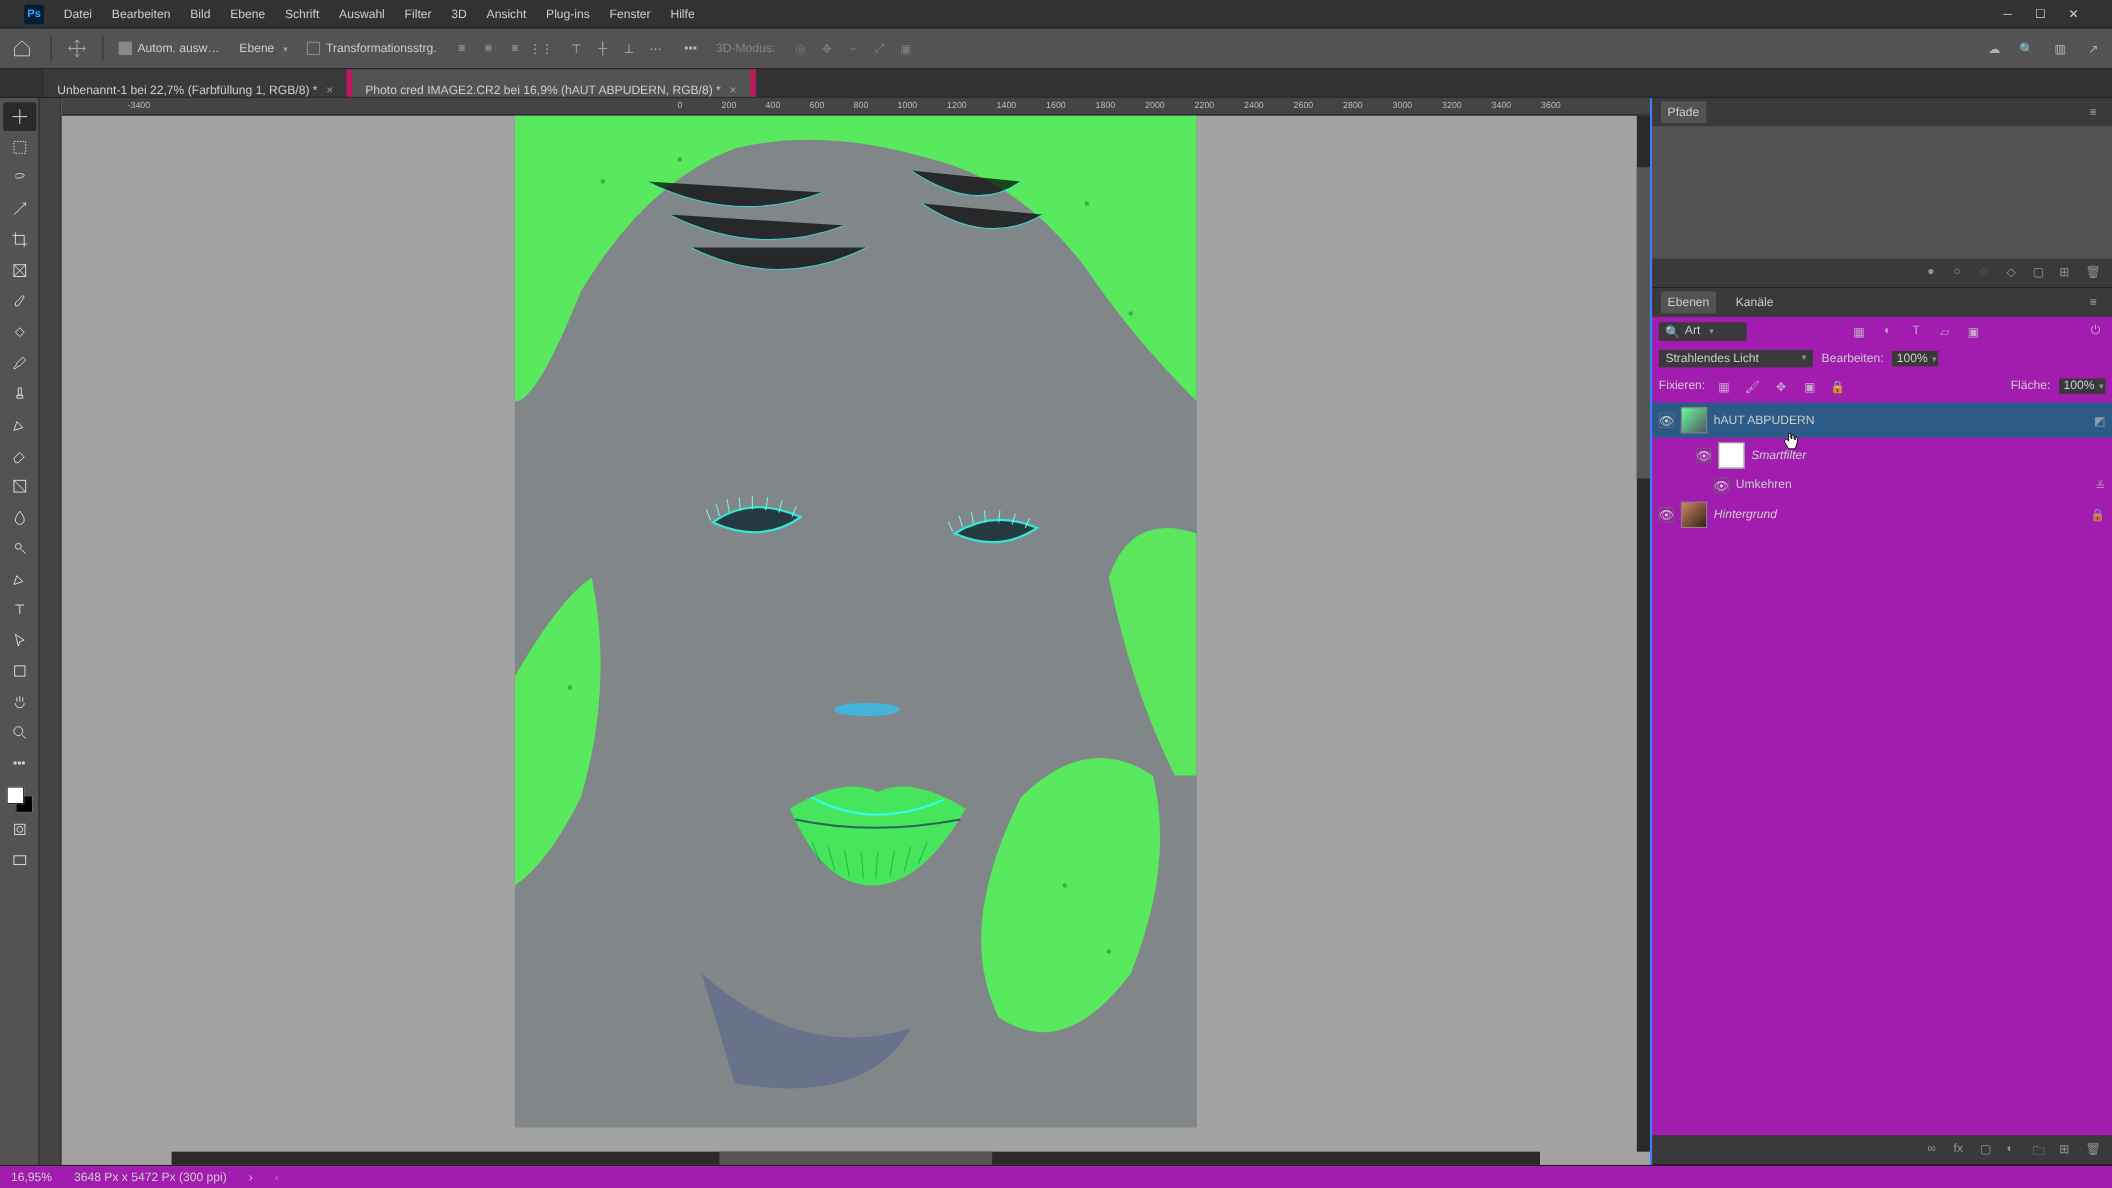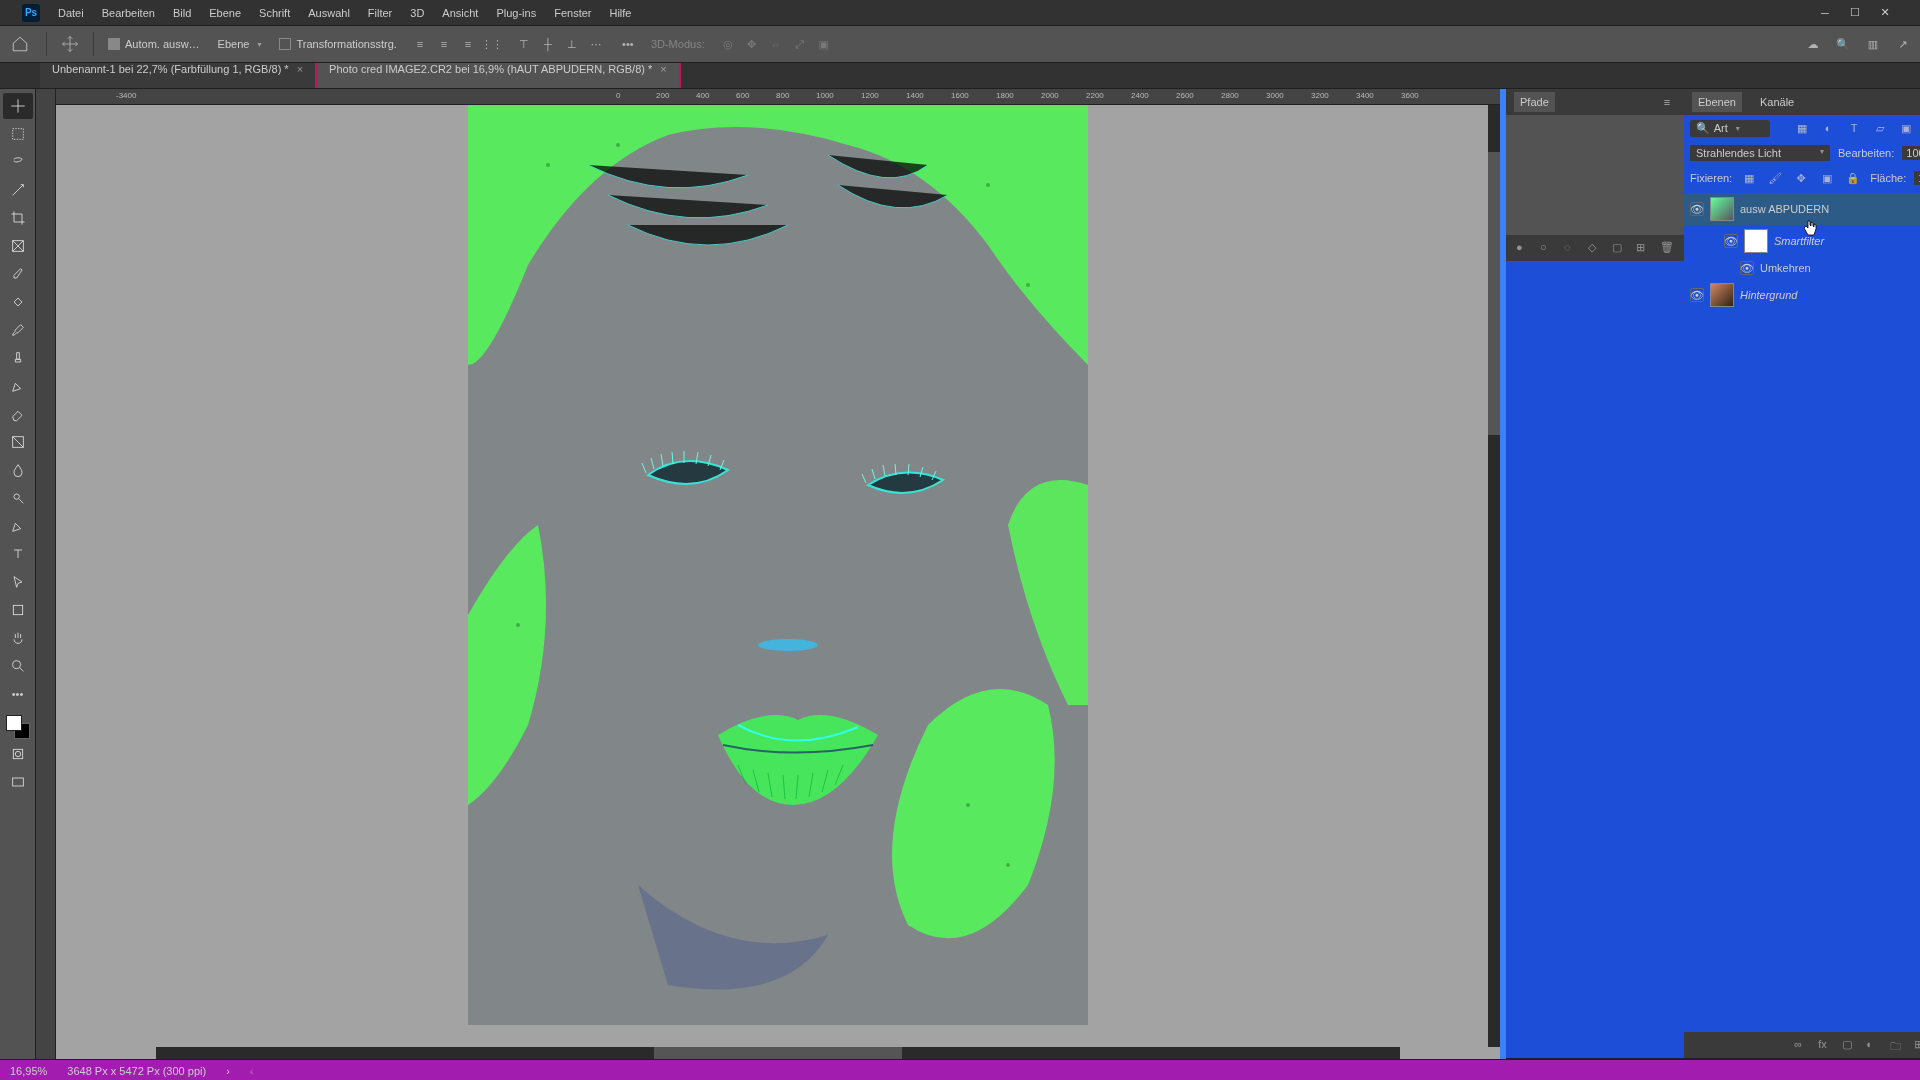--- a/index.html
+++ b/index.html
@@ -15,39 +15,39 @@
 .sep{width:1px;height:24px;background:#3a3a3a}
 .chk{display:flex;align-items:center;gap:5px}
 .chk-box{width:12px;height:12px;border:1px solid #888}
 .chk-box.on{background:#888}
 .dd{display:flex;align-items:center;gap:4px;padding:2px 4px}
 .align-group{display:flex;gap:6px}
 .ico{width:18px;height:18px;display:flex;align-items:center;justify-content:center;opacity:.8}
 .threeD{opacity:.4}
 .right-icons{margin-left:auto;display:flex;gap:12px}
 .tabs-row{height:26px;background:#323232;display:flex;align-items:stretch;padding-left:40px;border-bottom:1px solid #1f1f1f}
-.doc-tab{display:flex;align-items:flex-start;padding:0 12px;gap:8px;background:#3a3a3a;border-right:2px solid #be185d;cursor:default}
+.doc-tab{display:flex;align-items:flex-end;padding:0 12px;gap:8px;background:#3a3a3a;border-right:5px solid #be185d;cursor:default}
 .doc-tab.active{background:#535353}
 .close-x{opacity:.6}
 .main{display:flex;height:calc(1080px - 26px - 36px - 26px - 22px)}
 .toolbar{width:36px;background:#535353;display:flex;flex-direction:column;align-items:center;padding:4px 0;gap:2px;border-right:1px solid #1f1f1f}
 .tool{width:30px;height:26px;display:flex;align-items:center;justify-content:center;border-radius:2px;cursor:default}
 .tool.active{background:#2a2a2a}
 .tool svg{width:16px;height:16px;stroke:#ddd;fill:none;stroke-width:1.3}
 .fgbg{width:24px;height:24px;margin-top:6px;position:relative}
 .fg{width:16px;height:16px;background:#fff;border:1px solid #222;position:absolute;top:0;left:0}
 .bg{width:16px;height:16px;background:#000;border:1px solid #666;position:absolute;bottom:0;right:0}
 .ruler-v{width:20px;background:#444;position:relative;border-right:1px solid #222}
 .canvas-wrap{flex:1;background:#a3a3a3;position:relative;overflow:hidden}
 .ruler-h{height:16px;background:#444;border-bottom:1px solid #222;position:relative}
 .ruler-h .tick{position:absolute;top:2px;font-size:8px;color:#bbb}
 .canvas-inner{position:absolute;top:16px;left:0;right:0;bottom:0;display:flex;align-items:flex-start;justify-content:center;overflow:hidden}
 .artwork{width:620px;height:920px;margin-top:0;background:#818789;position:relative;overflow:hidden}
 .artwork svg{width:100%;height:100%}
-.panels{width:420px;background:#1d4ed8;display:flex;border-left:6px solid #3b82f6}
+.panels{width:420px;background:#a21caf;display:flex;flex-direction:column;border-left:2px solid #3b82f6}
 .panel{border-bottom:1px solid #1f1f1f}
 .panel-tabs{display:flex;height:26px;align-items:center;padding:0 8px;gap:12px;background:#3a3a3a}
 .panel-tab{padding:4px 6px;cursor:default}
 .panel-tab.active{background:#535353}
 .panel-body{padding:6px;background:#535353}
 .paths-body{height:120px}
 .panel-footer{height:26px;background:#3a3a3a;display:flex;align-items:center;justify-content:flex-end;gap:10px;padding:0 10px}
 .pf-ico{opacity:.6;width:14px;height:14px}
 .layers-controls{display:flex;align-items:center;gap:8px;padding:4px 6px}
 .search-art{display:flex;align-items:center;gap:4px;background:#3a3a3a;padding:2px 6px;border-radius:2px;flex:0 0 80px}
@@ -434,21 +434,21 @@
         <div class="ico">▣</div>
         <div class="ico">🔒</div>
         <span style="margin-left:auto">Fläche:</span>
         <div class="pct chev">100%</div>
       </div>
 
       <div class="layer-list">
         <div class="layer-row selected">
           <div class="vis">👁</div>
           <div class="thumb haut"></div>
-          <span class="layer-name">ausw ABPUDERN</span>
+          <span class="layer-name">hAUT ABPUDERN</span>
           <span class="lock-ico">◩</span>
         </div>
         <div class="layer-row indent1" style="position:relative">
           <div class="vis">👁</div>
           <div class="thumb mask"></div>
           <span class="layer-name italic">Smartfilter</span>
           <svg class="cursor-hand" width="16" height="18" style="left:118px;top:-6px" viewBox="0 0 16 18">
               <path d="M6 2v7l-2-2-2 2 4 7h6l2-6V6l-2-1v3l-1-1V4l-2-1v4l-1-1V2z" fill="#fff" stroke="#000" stroke-width="0.8"></path>
             </svg>
         </div>

